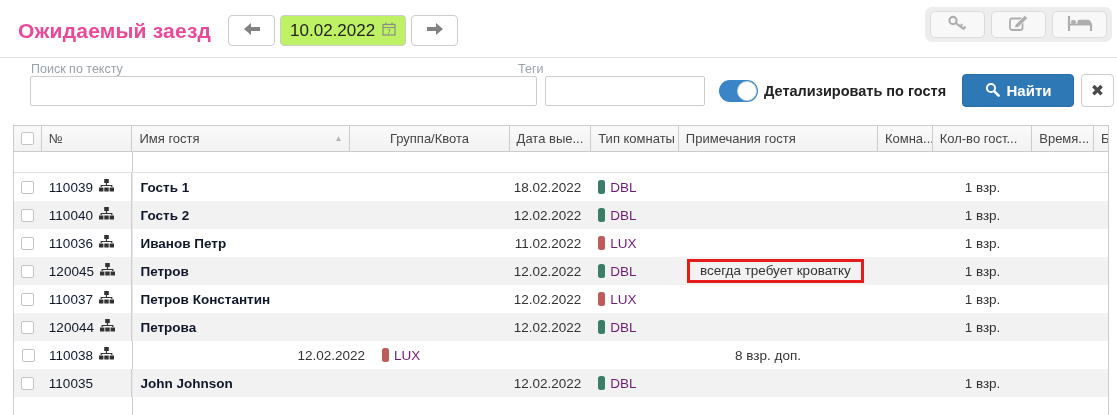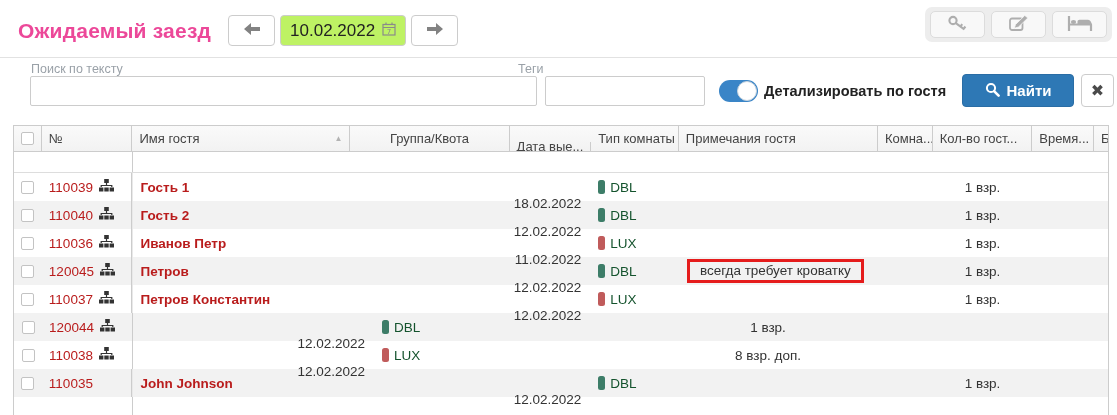--- a/index.html
+++ b/index.html
@@ -49,44 +49,44 @@
   .grid { position:absolute; left:13px; top:125px; width:1096px; height:290px;
     border:1px solid #ccc; border-bottom:none; }
   .thead { display:flex; height:26px; background:linear-gradient(#fafafa,#f2f2f2);
     border-bottom:1px solid #ccc; }
   .th { display:flex; align-items:center; padding:0 7px; font-size:13px; color:#444;
     border-right:1px solid #ccc; overflow:hidden; white-space:nowrap; }
   .c0 { width:28px; justify-content:center; padding:0; }
   .c1 { width:91px; }
   .c2 { width:219px; }
   .c3 { width:160px;justify-content:center; }
-  .c4 { width:82px;margin-top:16px; }
+  .c4 { width:82px; }
   .c5 { width:88px; }
   .c6 { width:200px; }
   .c7 { width:55px; }
   .c8 { width:100px; }
   .c9 { width:62px; }
   .c10 { flex:1; border-right:none; }
   .sort-asc { margin-left:auto; font-size:8px; color:#b3b3b3; }
   .filter-row { display:flex; height:21px; background:#fff; border-bottom:1px solid #ddd; }
   .filter-row .lock { width:119px; height:100%; border-right:1px solid #ccc; }
   .row { display:flex; height:28px; font-size:13.5px; background:#fff; }
   .row.alt { background:#f2f2f2; }
   .cell { display:flex; align-items:center; padding:0 7px; height:100%;
     overflow:hidden; white-space:nowrap; }
   .cell.c0 { padding:0; }
   .cell.c1 { border-right:1px solid #ccc; gap:6px; }
   .cell.c2 { border-left:1px solid #e9e9e9;font-weight:bold; }
   .cell.c4 { justify-content:flex-end; padding-right:10px; }
   .cell.c8 { justify-content:center; }
   .cb { width:13px; height:13px; border:1px solid #c3c3c3; border-radius:2px;
     background:#fff; cursor:pointer; }
-  .link { color:#b91c1c; text-decoration:none; cursor:pointer;text-align:center; }
+  .link { color:#0f172a; text-decoration:none; cursor:pointer;text-align:center; }
   .pill { display:inline-block; width:7px; height:14px; border-radius:2.5px; margin-right:5px; }
-  .room-code { color:#14532d; }
+  .room-code { color:#701a75; }
   .note-hl { border:3px solid #e51c1c; padding:1px 10px 2px 10px; margin-left:1px;
     color:#333; }
   .filler { display:flex; height:19px; background:#fff; }
   .filler .lock { width:119px; height:100%; border-right:1px solid #ccc; }
 </style>
 </head>
 <body>
 
 <div class="topbar">
   <span class="title">Ожидаемый заезд</span>
@@ -368,20 +368,23 @@
         <div class="cell c1">
           <a class="link">120044</a>
           <span><svg width="15" height="13" viewBox="0 0 15 13">
               <rect x="5.2" y="0" width="4.6" height="4" fill="#333"></rect>
               <path d="M7.5 4v2M2.2 8V6.5h10.6V8" stroke="#333" stroke-width="1.2" fill="none"></path>
               <rect x="0" y="8.5" width="4.4" height="4" fill="#333"></rect>
               <rect x="5.3" y="8.5" width="4.4" height="4" fill="#333"></rect>
               <rect x="10.6" y="8.5" width="4.4" height="4" fill="#333"></rect>
             </svg></span>
         </div>
+        <div class="cell c2">
+          <a class="link">Петрова</a>
+        </div>
         <div class="cell c3"></div>
         <div class="cell c4">12.02.2022</div>
         <div class="cell c5">
           <span class="pill" style="background:#3d7d68"></span>
           <span class="room-code">DBL</span>
         </div>
         <div class="cell c6"></div>
         <div class="cell c7"></div>
         <div class="cell c8">1 взр.</div>
         <div class="cell c9"></div>

